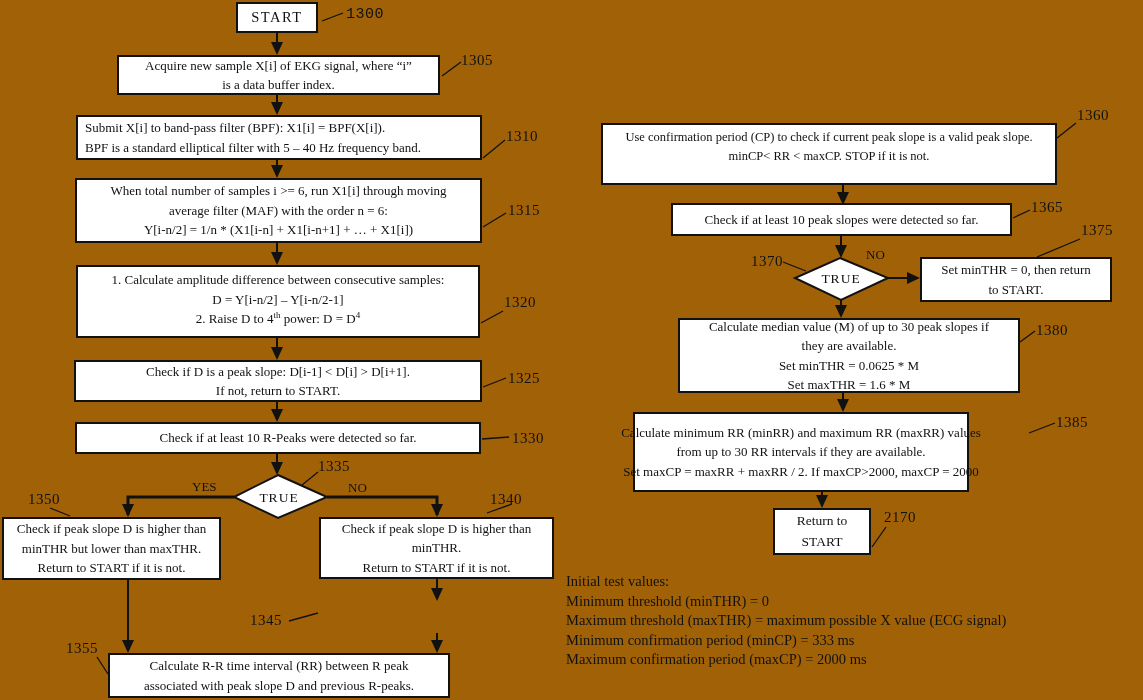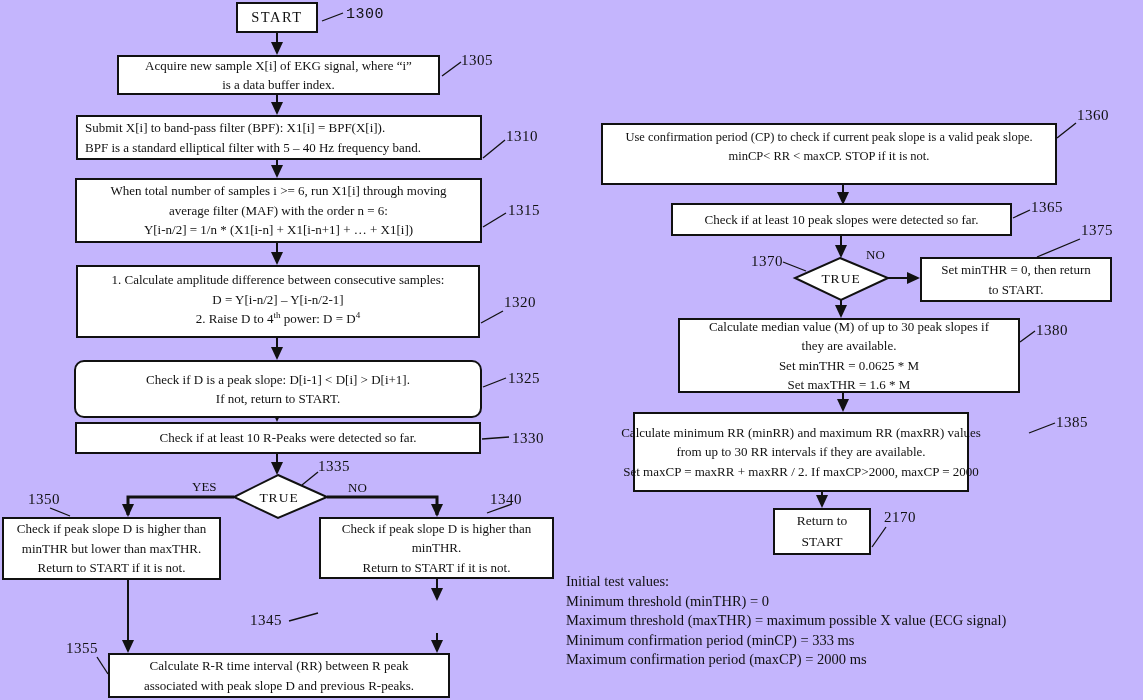--- a/index.html
+++ b/index.html
@@ -1,16 +1,16 @@
 <!DOCTYPE html>
 <html><head>
 <meta charset="utf-8">
 <style>
   html,body{margin:0;padding:0;background:#fff;}
-  #canvas{position:relative;width:1143px;height:700px;background:#c4b5fd;overflow:hidden;
+  #canvas{position:relative;width:1143px;height:700px;background:#a16207;overflow:hidden;
           font-family:"Liberation Serif","DejaVu Serif",serif;color:#111;}
   #wires{position:absolute;left:0;top:0;width:1143px;height:700px;pointer-events:none;}
   .box{position:absolute;box-sizing:border-box;border:2px solid #111;background:#fff;
        display:flex;flex-direction:column;justify-content:center;align-items:center;
        text-align:center;font-size:13px;line-height:1.5;}
   .box.topalign{justify-content:flex-start;padding-top:3px;}
   .box.leftalign{align-items:flex-start;text-align:left;padding-left:7px;padding-right:4px;}
   .box .bl{white-space:nowrap;}
   .ref{position:absolute;font-size:15px;letter-spacing:.5px;}
   .branch{position:absolute;font-size:13px;}
@@ -99,21 +99,21 @@
     <div class="bl">average filter (MAF) with the order n = 6:</div>
     <div class="bl">Y[i-n/2] = 1/n * (X1[i-n] + X1[i-n+1] + … + X1[i])</div>
   </div>
 
   <div class="box topalign" style="left:76px;top:265px;width:404px;height:73px;">
     <div class="bl">1. Calculate amplitude difference between consecutive samples:</div>
     <div class="bl">D = Y[i-n/2] – Y[i-n/2-1]</div>
     <div class="bl"><span>2. Raise D to 4</span><sup>th</sup><span> power:  D = D</span><sup>4</sup></div>
   </div>
 
-  <div class="box" style="left:74px;top:360px;width:408px;height:58px;border-radius:10px;">
+  <div class="box" style="left:74px;top:360px;width:408px;height:42px;">
     <div class="bl">Check if D is a peak slope: D[i-1] &lt; D[i] &gt; D[i+1].</div>
     <div class="bl">If not, return to START.</div>
   </div>
 
   <div class="box" style="left:75px;top:422px;width:406px;height:32px;padding-left:20px;">
     <div class="bl">Check if at least 10 R-Peaks were detected so far.</div>
   </div>
 
   <span class="truelbl" style="left:279px;top:498px;">TRUE</span>
   <span class="branch" style="left:192px;top:479px;">YES</span>

